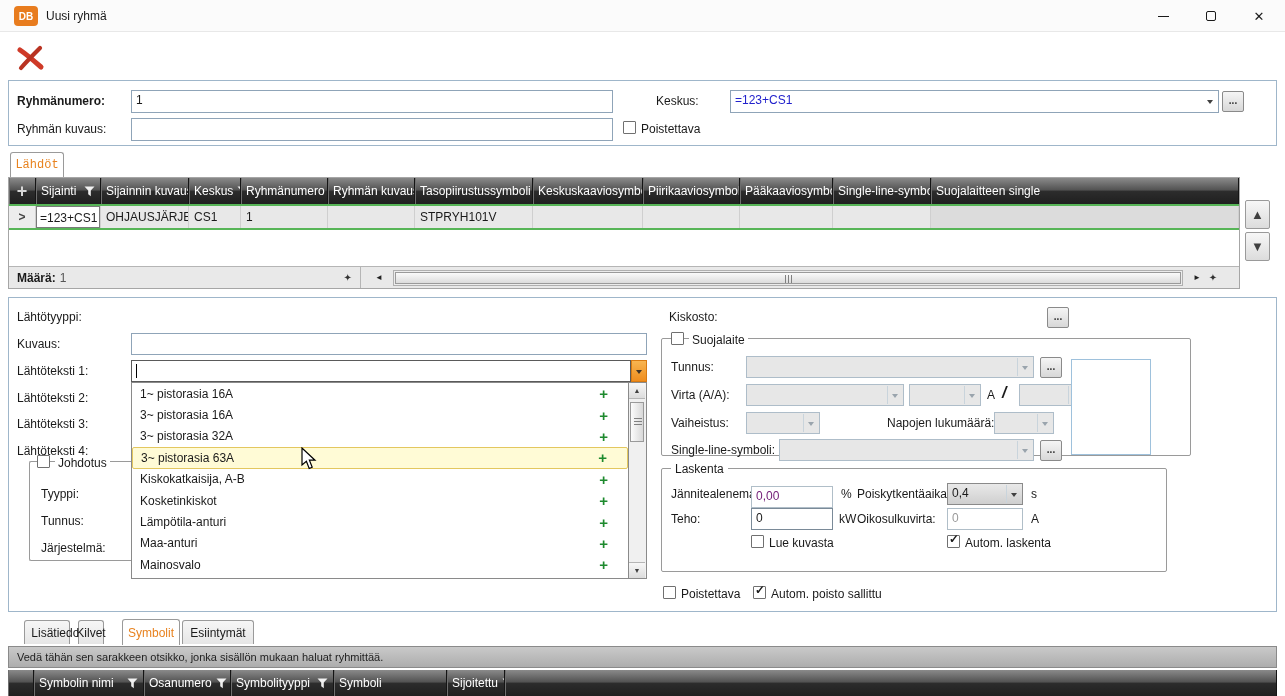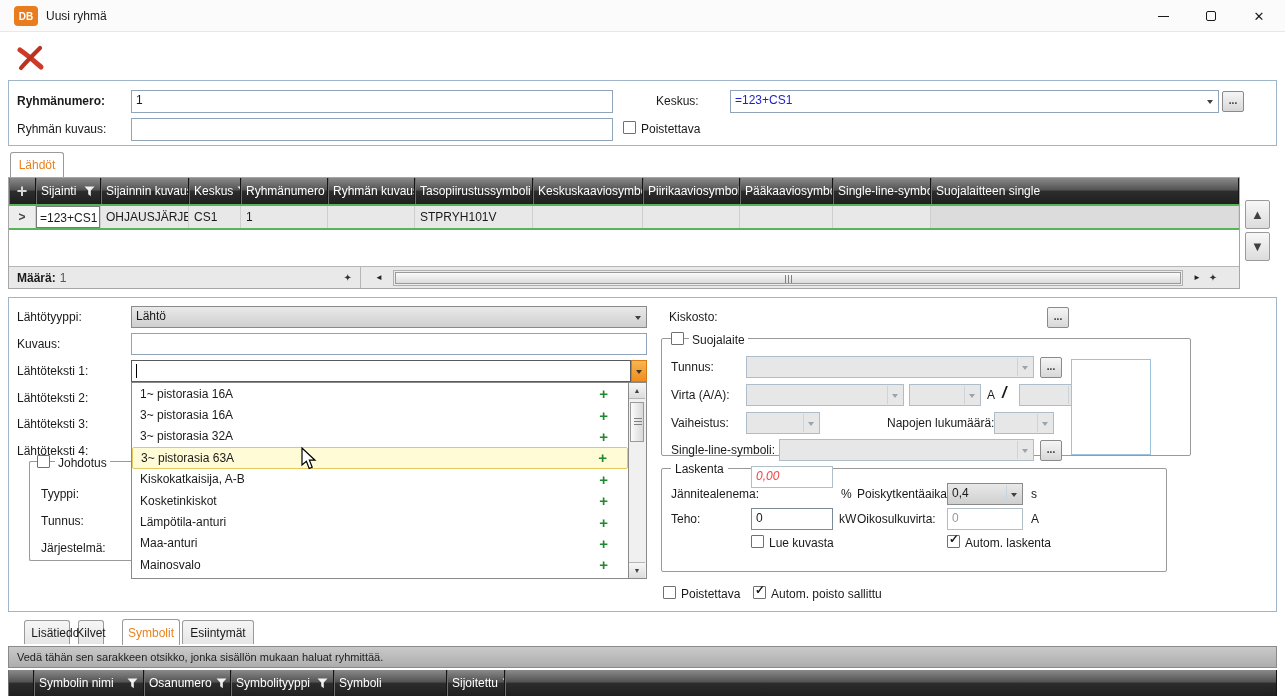--- a/index.html
+++ b/index.html
@@ -92,21 +92,21 @@
     <div class="tbox" style="left:122px; top:9px; width:482px; height:23px;">1</div>
     <span class="lbl" style="left:8px; top:41px;">Ryhmän kuvaus:</span>
     <div class="tbox" style="left:122px; top:37px; width:482px; height:23px;"></div>
     <div class="chk" style="left:614px; top:40px;"></div>
     <span class="lbl" style="left:632px; top:41px;">Poistettava</span>
     <span class="lbl" style="left:647px; top:13px;">Keskus:</span>
     <div class="combo blue" style="left:721px; top:9px; width:489px; height:23px;"><span>=123+CS1</span><span class="caret"></span></div>
     <div class="dots-btn" style="left:1213px; top:10px;">...</div>
   </div>
 
-  <div class="tabbtn active" style="left:10px; top:152px; width:54px; height:25px; border-radius:3px 3px 0 0;">Lähdöt</div>
+  <div class="tabbtn active" style="left:10px; top:152px; width:54px; height:25px; border-radius:3px 3px 0 0;font-family:Liberation Mono, monospace;">Lähdöt</div>
 
   <div style="position:absolute; left:8px; top:177px; width:1232px; height:112px; border:1px solid #a6a6a6; background:#fff;">
     <div class="ghead" style="left:0; top:0; width:1230px;">
       <div class="hc" style="width:27px; justify-content:center; font-size:18px; color:#d8d8d8; font-weight:bold;">+</div>
       <div class="hc" style="width:65px;">
           <span>Sijainti</span>
           <svg class="funnel" width="11" height="11">
             <use href="#funnel-shape"></use>
           </svg>
         </div>
@@ -181,21 +181,20 @@
   <div class="sb-btn" style="position:absolute; left:1245px; top:200px; width:25px; height:29px; font-size:13px; border-radius:2px;">
       <span>▲</span>
     </div>
   <div class="sb-btn" style="position:absolute; left:1245px; top:232px; width:25px; height:29px; font-size:13px; border-radius:2px;">
       <span>▼</span>
     </div>
 
   <div class="panel" style="left:8px; top:297px; width:1269px; height:315px;">
 
     <span class="lbl" style="left:8px; top:12px;">Lähtötyyppi:</span>
-    <div class="combo gray" style="left:122px; top:8px; width:516px; height:22px;"><span>Lähtö</span><span class="caret"></span></div>
 
     <span class="lbl" style="left:8px; top:39px;">Kuvaus:</span>
     <div class="tbox" style="left:122px; top:35px; width:516px; height:22px;"></div>
 
     <span class="lbl" style="left:8px; top:66px;">Lähtöteksti 1:</span>
     <div class="tbox" style="left:122px; top:62px; width:500px; height:22px; border-color:#5a5a5a;"><span></span><span style="position:absolute; left:4px; top:3px; width:1px; height:14px; background:#000;"></span></div>
     <div style="position:absolute; left:622px; top:62px; width:16px; height:22px; background:linear-gradient(180deg,#f8b551,#ef8d1e); border:1px solid #d97b12;">
         <span class="caret" style="position:absolute; left:4px; top:9px; width:0; height:0; border-left:3.5px solid transparent; border-right:3.5px solid transparent; border-top:4px solid #40352a;"></span>
       </div>
 
@@ -308,21 +307,21 @@
         <span class="caret"></span>
       </div>
     <div class="dots-btn" style="left:1031px; top:142px;">...</div>
 
     <div style="position:absolute; left:1062px; top:61px; width:80px; height:96px; background:#fff; border:1px solid #9ec1dc;"></div>
 
     <div class="gbox" style="left:652px; top:170px; width:506px; height:104px;"></div>
     <span class="gbox-label" style="left:662px; top:164px;">Laskenta</span>
 
     <span class="lbl" style="left:662px; top:189px;">Jännitealenema:</span>
-    <div class="tbox" style="left:742px; top:168px; width:82px; height:22px; border-color:#b0bec8; color:#ef4444;font-style:italic;">0,00</div>
+    <div class="tbox" style="left:742px; top:188px; width:82px; height:22px; border-color:#b0bec8; color:#701a75;">0,00</div>
     <span class="lbl" style="left:832px; top:189px;">%</span>
     <span class="lbl" style="left:848px; top:189px;">Poiskytkentäaika:</span>
     <div class="combo gray" style="left:938px; top:185px; width:76px; height:22px;"><span>0,4</span><span class="cdiv"></span><span class="caret"></span></div>
     <span class="lbl" style="left:1022px; top:189px;">s</span>
 
     <span class="lbl" style="left:662px; top:214px;">Teho:</span>
     <div class="tbox" style="left:742px; top:210px; width:82px; height:22px; border-color:#7a8a98;">0</div>
     <span class="lbl" style="left:830px; top:214px;">kW</span>
     <span class="lbl" style="left:848px; top:214px;">Oikosulkuvirta:</span>
     <div class="tbox" style="left:938px; top:210px; width:76px; height:22px; border-color:#b0bec8; color:#9a9a9a;">0</div>

